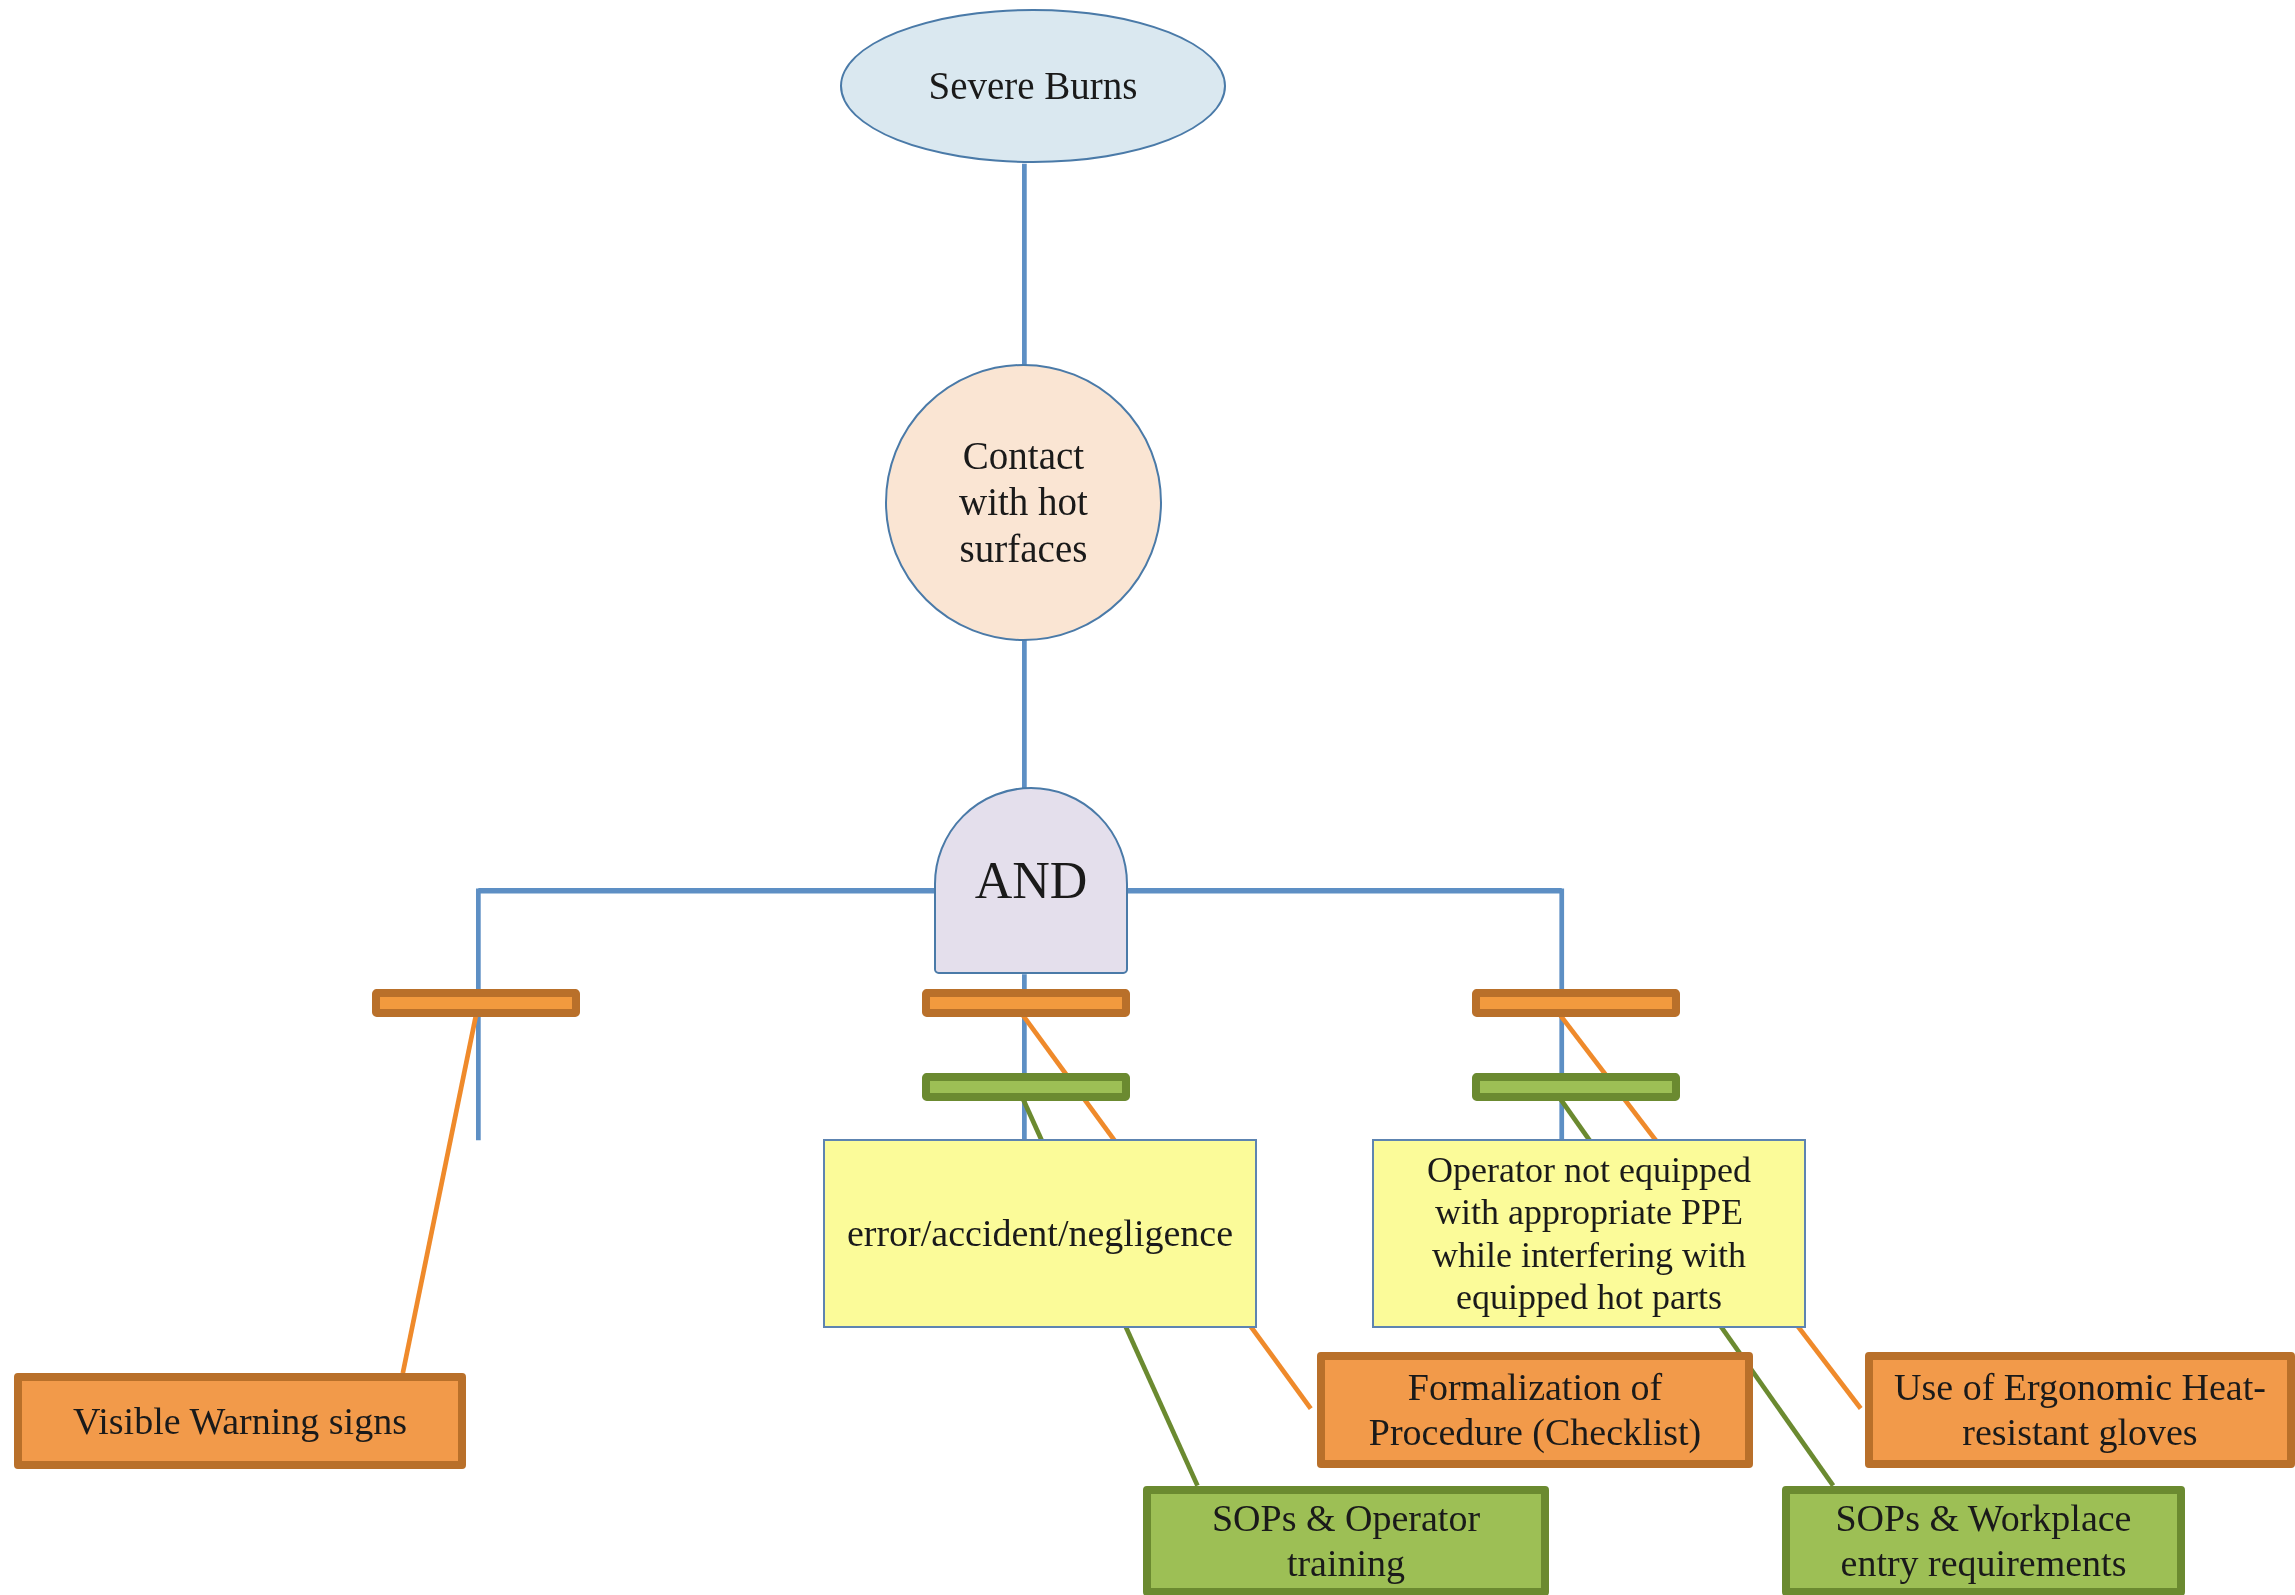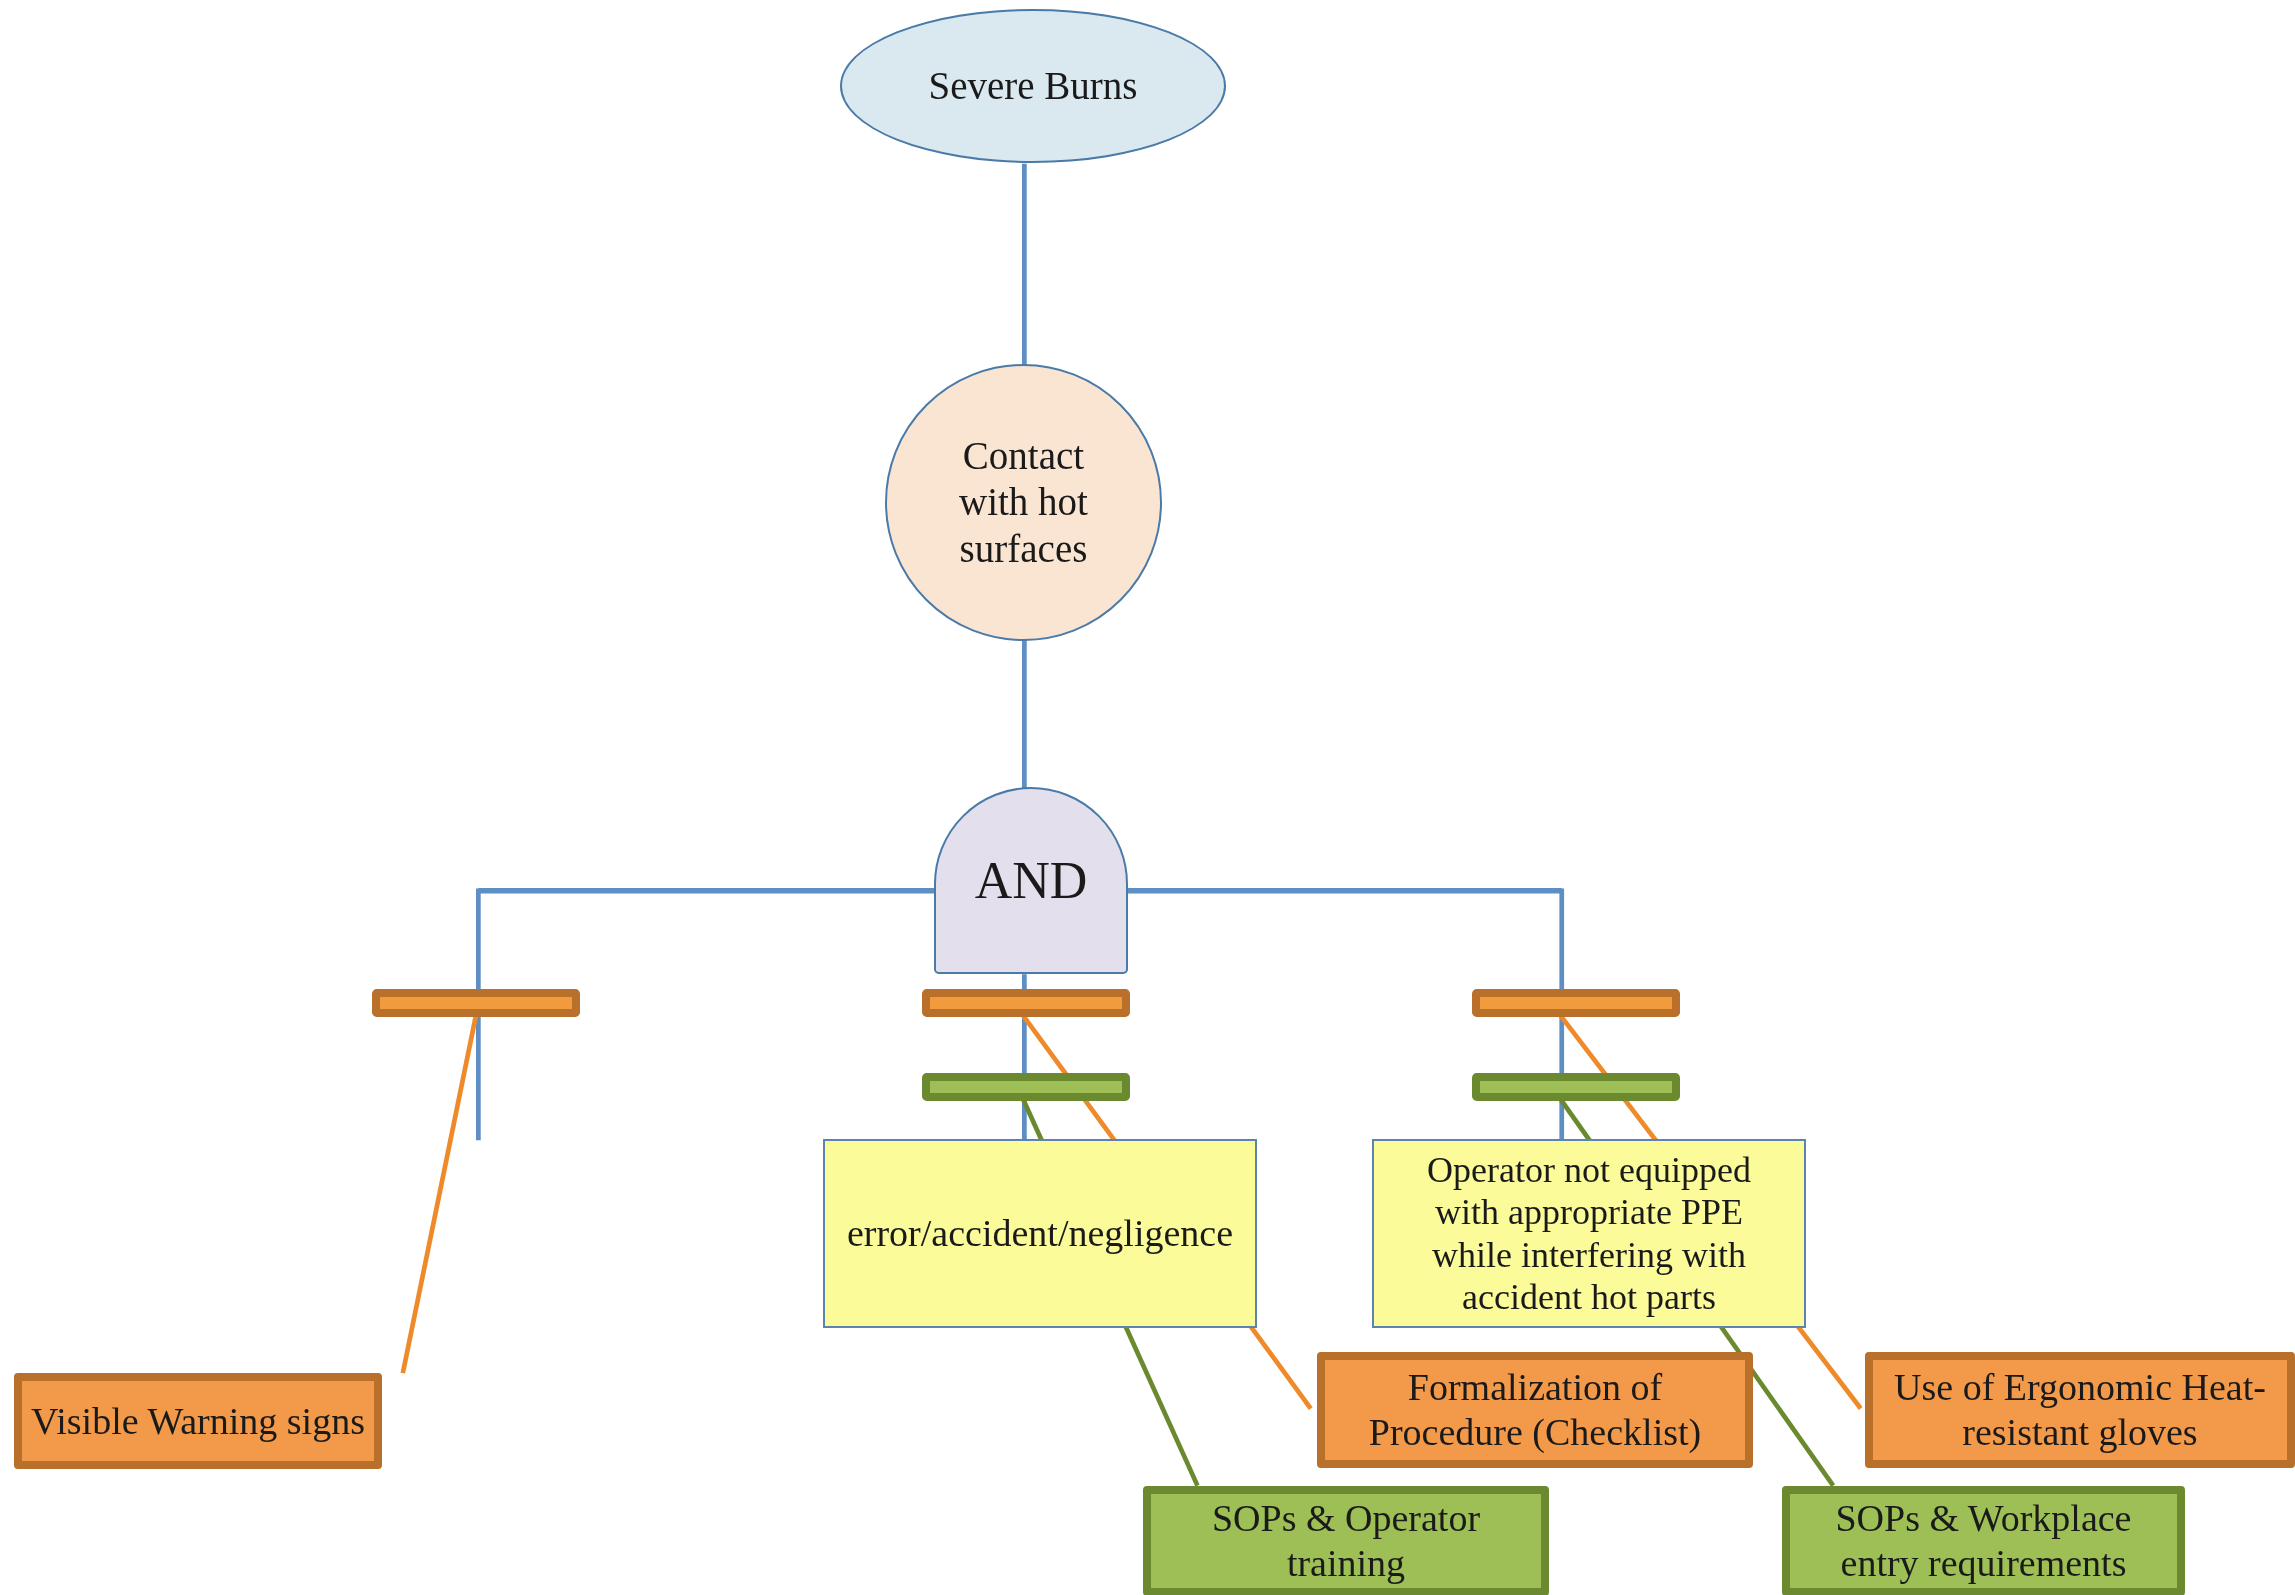--- a/index.html
+++ b/index.html
@@ -105,21 +105,21 @@
   .bar-g2 { left: 922px; top: 1073px; width: 208px; height: 28px; }
   .bar-g3 { left: 1472px; top: 1073px; width: 208px; height: 28px; }
 
   
   .orange-node {
     background: #f29a4a;
     border: 8.7px solid #b9702a;
     border-radius: 3.9px;
     font-size: 38px;
   }
-  .ob1 { left: 14px;   top: 1373px; width: 368px; height: 96px; text-align: center; }
+  .ob1 { left: 14px;   top: 1373px; width: 452px; height: 96px; text-align: center; }
   .ob2 { left: 1317px; top: 1352px; width: 436px; height: 116px; }
   .ob3 { left: 1865px; top: 1352px; width: 430px; height: 116px; }
 
   
   .green-node {
     background: #9dbf55;
     border: 8.7px solid #6b8a30;
     border-radius: 3.9px;
     font-size: 38px;
   }
@@ -173,21 +173,21 @@
     <div>
       <div>error/accident/negligence</div>
     </div>
   </div>
 
   <div class="node yellow-node yb3">
     <div>
       <div>Operator not equipped</div>
       <div>with appropriate PPE</div>
       <div>while interfering with</div>
-      <div>accident hot parts</div>
+      <div>equipped hot parts</div>
     </div>
   </div>
 
   <div class="bar bar-orange bar-o1"></div>
   <div class="bar bar-orange bar-o2"></div>
   <div class="bar bar-orange bar-o3"></div>
   <div class="bar bar-green  bar-g2"></div>
   <div class="bar bar-green  bar-g3"></div>
 
   <div class="node orange-node ob1">

